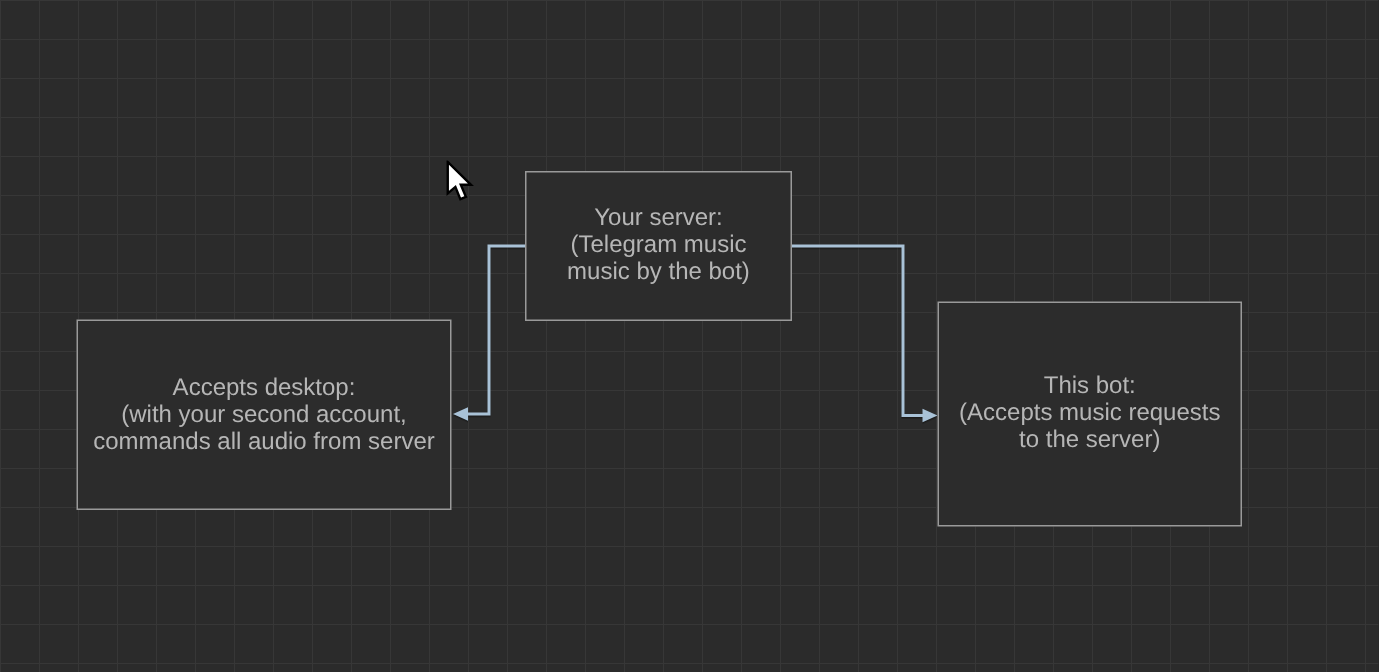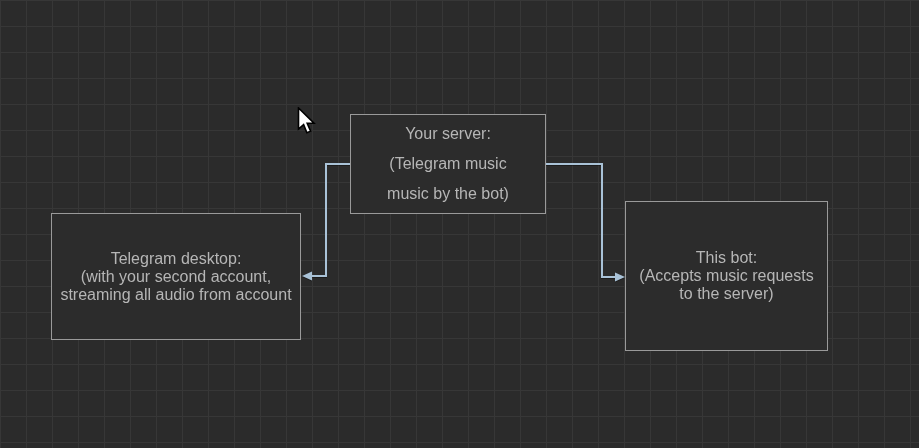--- a/index.html
+++ b/index.html
@@ -35,21 +35,21 @@
     display: flex;
     flex-direction: column;
     justify-content: center;
     align-items: center;
     text-align: center;
     color: var(--node-text);
     font-size: 16px;
     line-height: 18px;
     cursor: default;
   }
-  .node-server   { left: 350px; top: 114px; width: 196px; height: 100px; gap: 12px; }
+  .node-server   { left: 350px; top: 114px; width: 178px; height: 100px; }
   .node-telegram { left: 51px;  top: 213px; width: 250px; height: 127px; }
   .node-bot      { left: 625px; top: 201px; width: 203px; height: 150px; }
   .edge-layer {
     position: absolute;
     left: 0; top: 0;
     width: 919px; height: 448px;
     pointer-events: none;
     filter: drop-shadow(0 1px 0 rgba(0,0,0,0.35));
   }
   .edge-layer polyline {
@@ -86,23 +86,23 @@
     </g>
   </svg>
 
   <div class="node node-server">
     <div>Your server:</div>
     <div>(Telegram music</div>
     <div>music by the bot)</div>
   </div>
 
   <div class="node node-telegram">
-    <div>Telegram desktop:</div>
+    <div>Accepts desktop:</div>
     <div>(with your second account,</div>
-    <div>streaming all audio from account</div>
+    <div>commands all audio from server</div>
   </div>
 
   <div class="node node-bot">
     <div>This bot:</div>
     <div>(Accepts music requests</div>
     <div>to the server)</div>
   </div>
 
   <svg class="cursor" viewBox="0 0 20 30" xmlns="http://www.w3.org/2000/svg">
     <polygon points="1.5,1 1.5,22 6.6,17.6 9.9,25.8 13.6,24.2 10.2,16.2 17,16.2" fill="var(--cursor-fill)" stroke="var(--cursor-outline)" stroke-width="1.6"></polygon>

